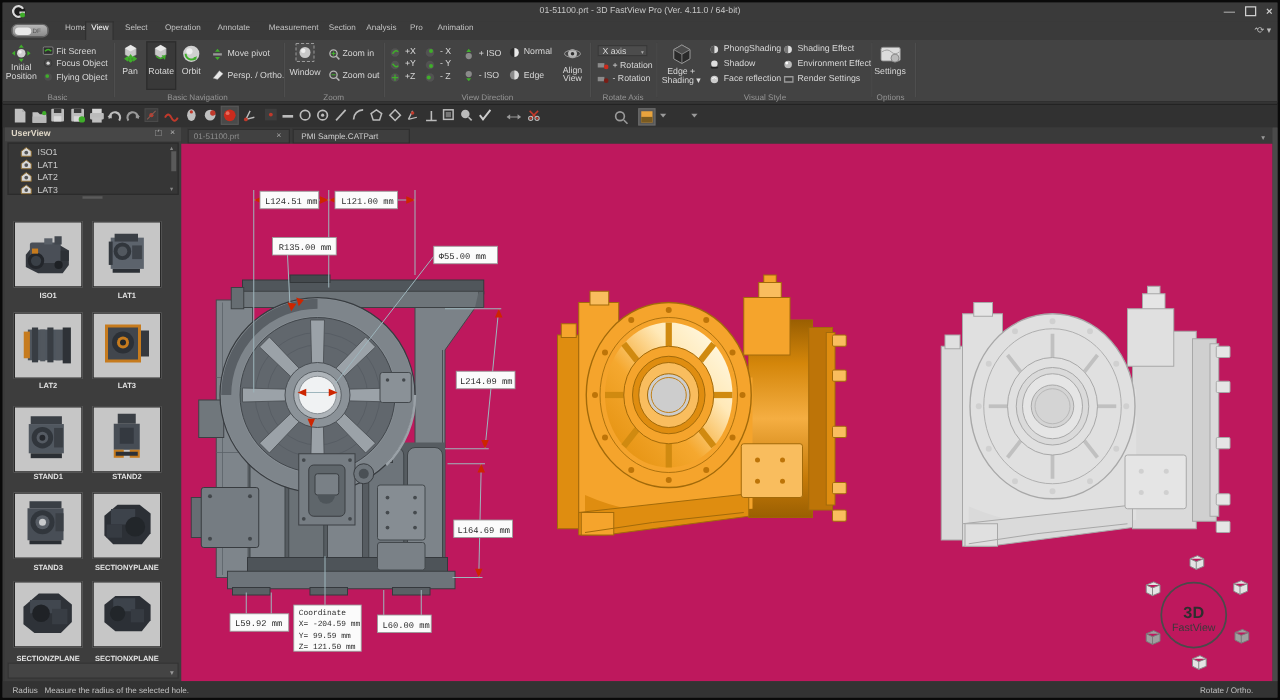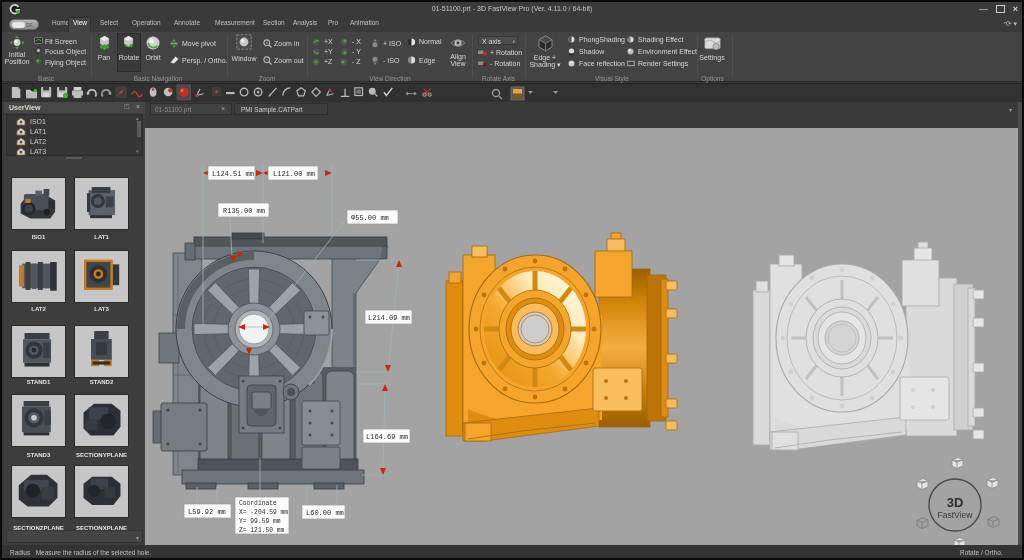--- a/index.html
+++ b/index.html
@@ -17,21 +17,21 @@
 
 #ribbon{left:0;top:30px;width:100%;height:50px;background:#434343;border-bottom:1px solid #2a2a2a;}
 .gdiv{position:absolute;top:2px;height:44px;width:1px;background:#333;border-right:1px solid #4e4e4e;}
 .btxt{position:absolute;font-size:7px;color:#d8d8d8;white-space:nowrap;}
 
 #quickbar{left:0;top:81px;width:100%;height:19px;background:#313131;border-top:1px solid #232323;}
 
 #lpanel{left:2px;top:100px;width:141px;height:443px;background:#3d3d3d;}
 
 #tabbar{left:143px;top:100px;width:873px;height:13px;background:#3a3a3a;}
-#canvas{left:143px;top:126px;width:873px;height:430px;background:#a3a3a3;}
+#canvas{left:143px;top:113px;width:873px;height:430px;background:#be185d;}
 #rightstrip{left:1016px;top:100px;width:6px;height:443px;background:#4a4a4a;}
 
 #status{left:0;top:543px;width:100%;height:15px;background:#333333;}
 .thumb{position:absolute;width:55px;height:53px;background:#c6c6c6;border:1px solid #292929;}
 .tlabel{position:absolute;width:55px;text-align:center;font-size:6px;font-weight:bold;color:#e3e3e3;}
 </style>
 </head>
 <body>
 <div id="app">
 

